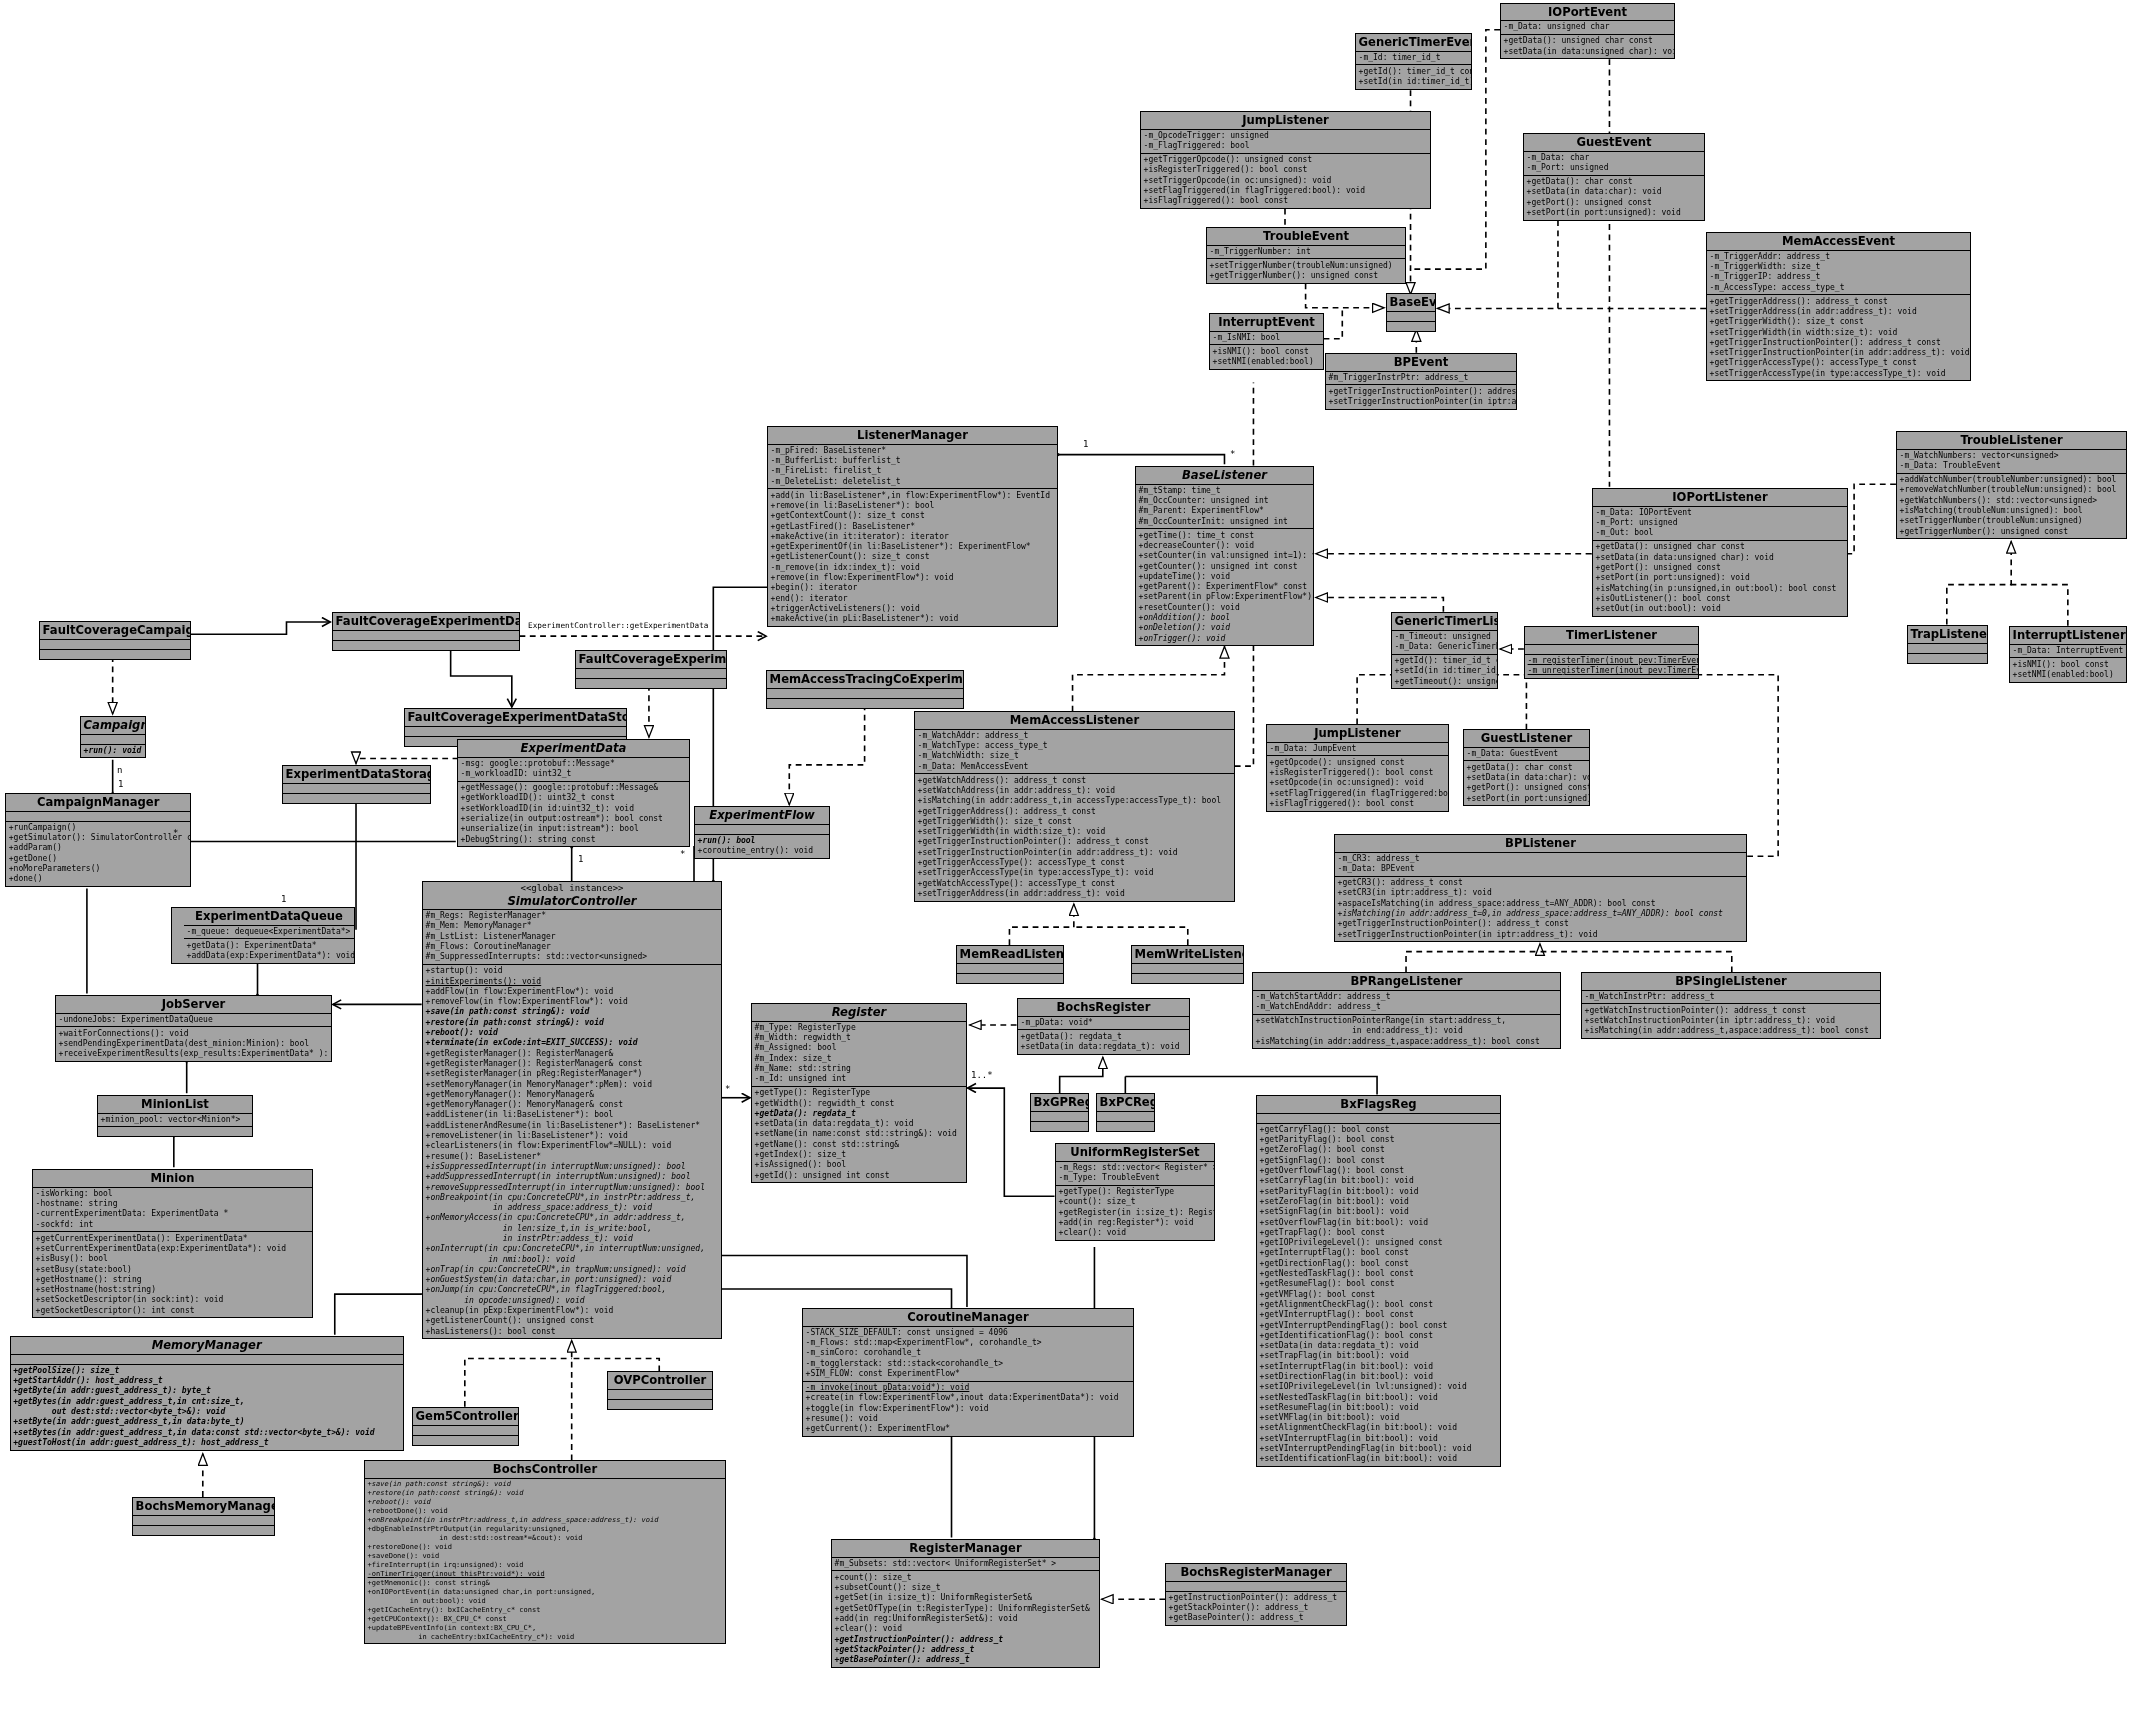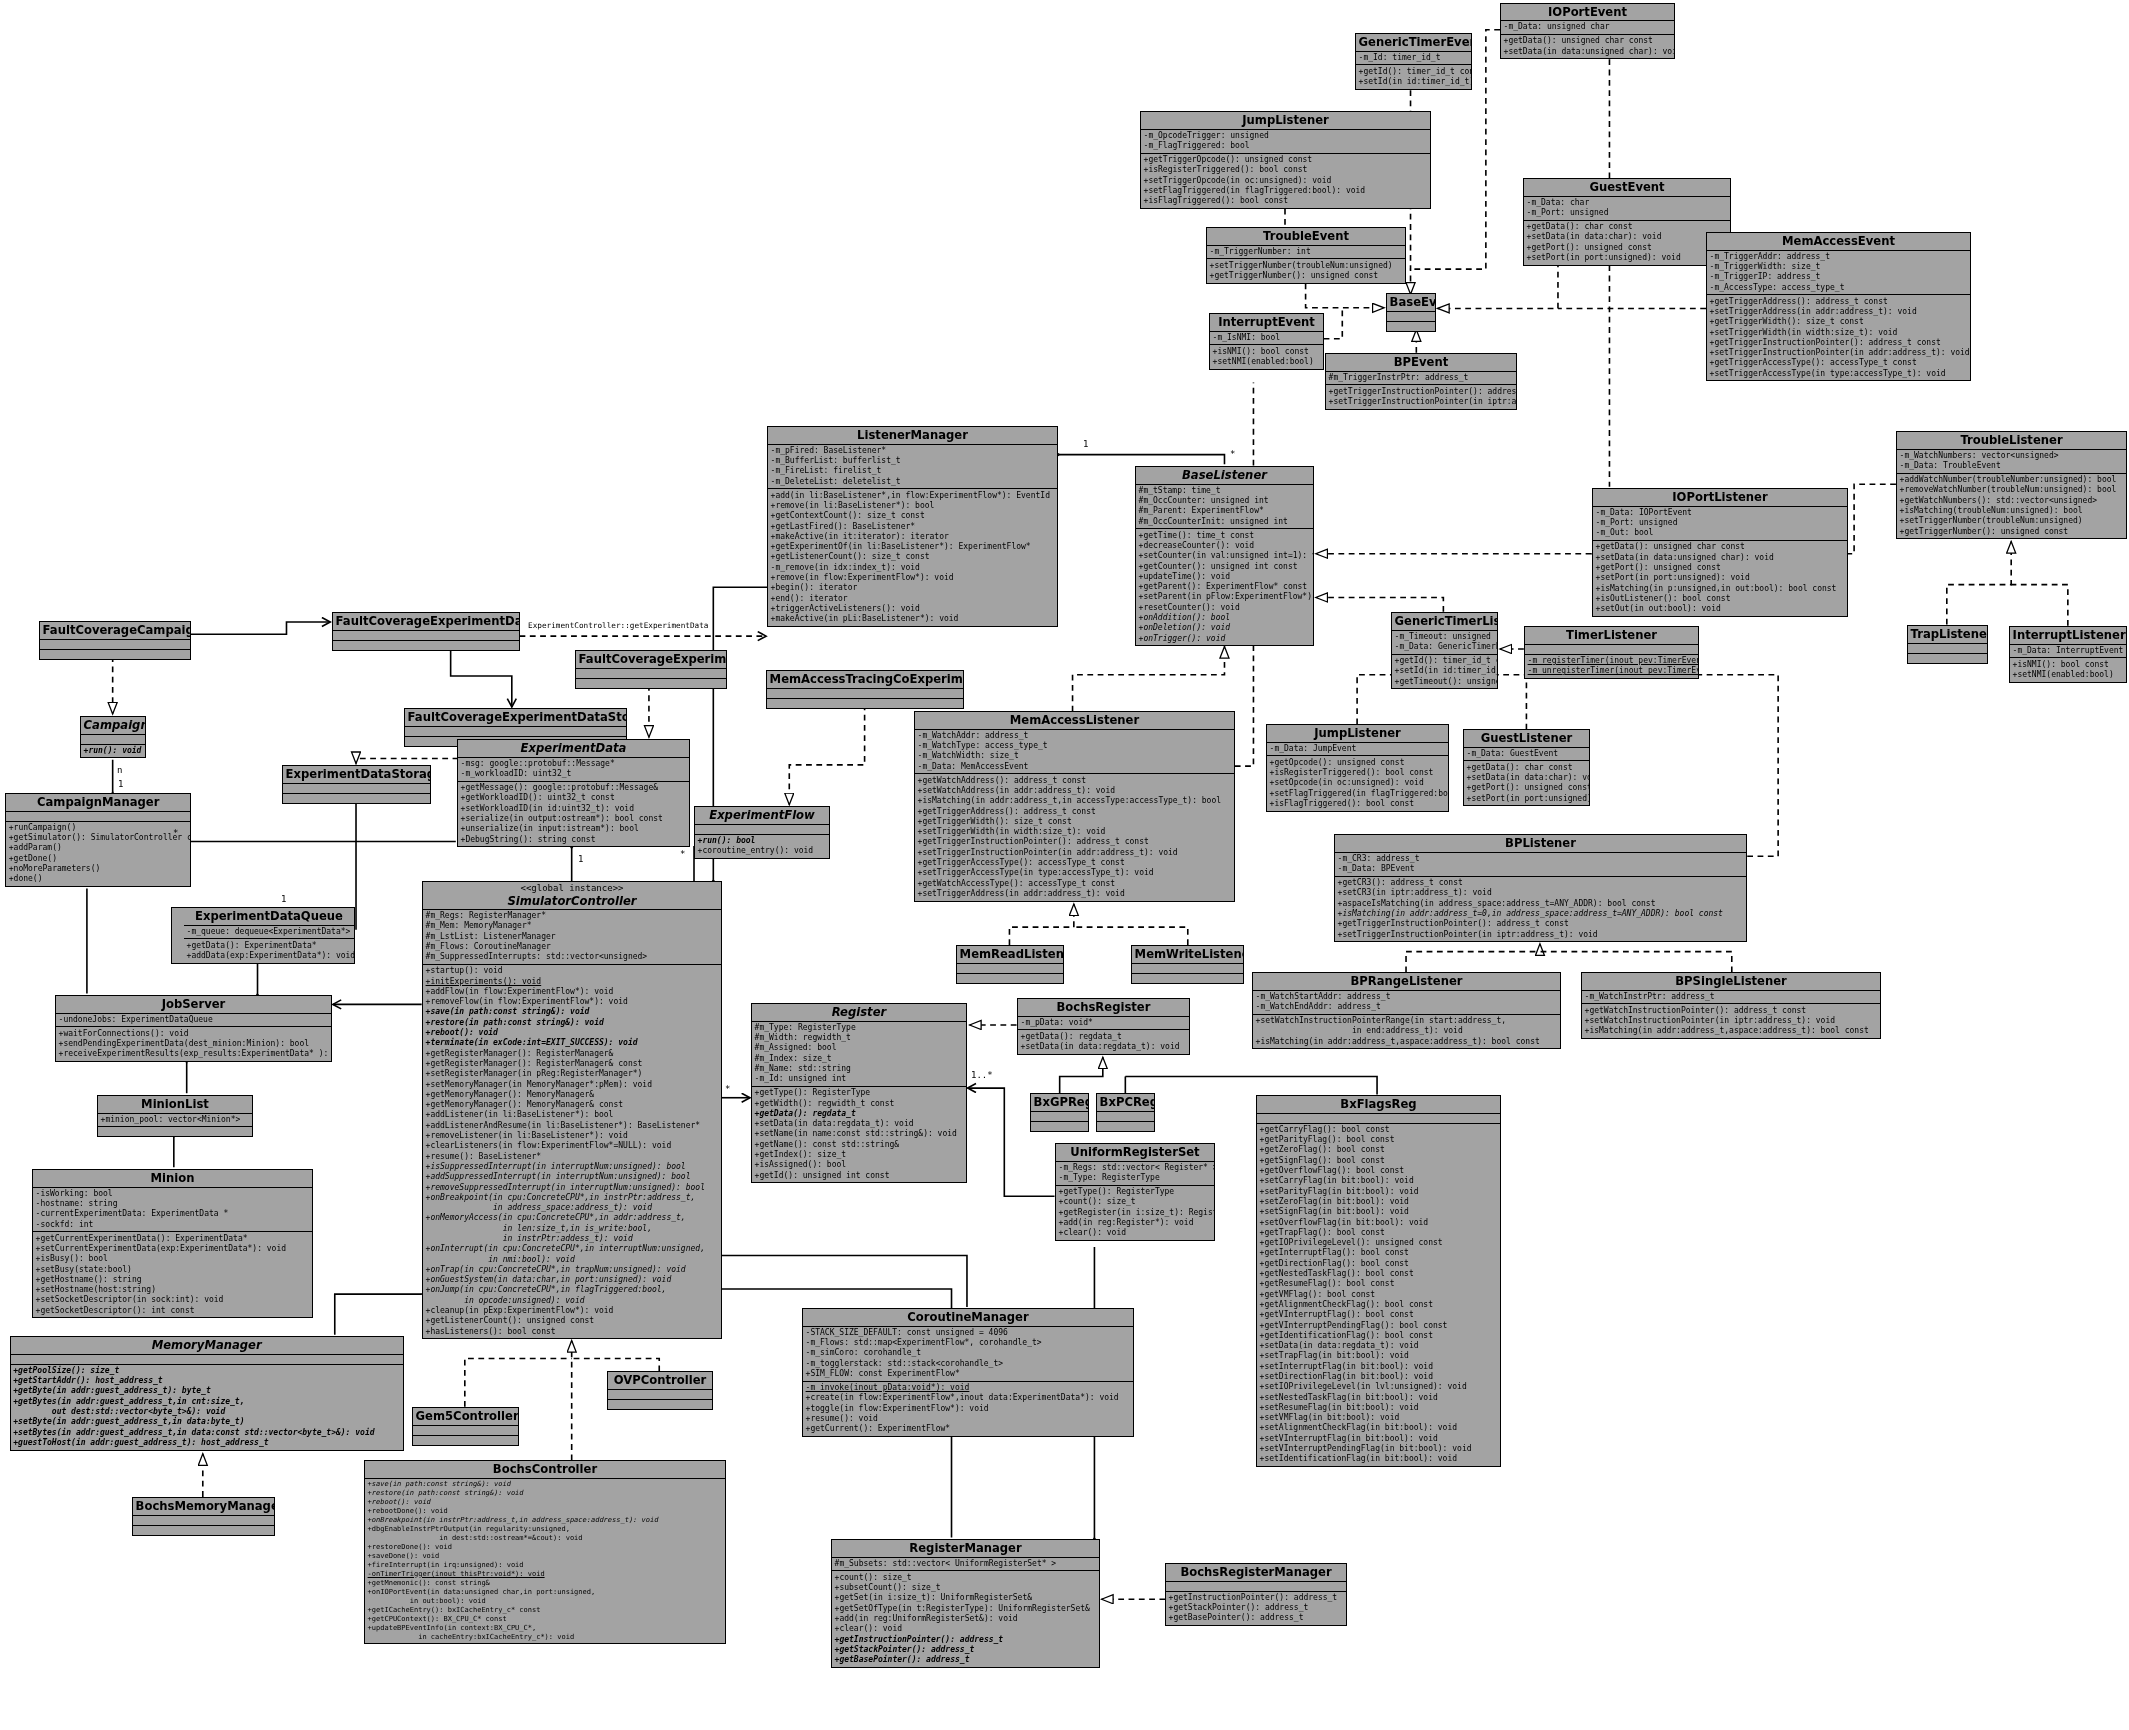--- a/index.html
+++ b/index.html
@@ -129,21 +129,21 @@
           <div class="member">-m_FlagTriggered: bool</div>
         </div>
         <div class="sec">
           <div class="member">+getTriggerOpcode(): unsigned const</div>
           <div class="member">+isRegisterTriggered(): bool const</div>
           <div class="member">+setTriggerOpcode(in oc:unsigned): void</div>
           <div class="member">+setFlagTriggered(in flagTriggered:bool): void</div>
           <div class="member">+isFlagTriggered(): bool const</div>
         </div>
       </div>
-      <div class="cls" style="left: 1523px; top: 133px; width: 208px; margin-top: 45px;">
+      <div class="cls" style="left: 1523px; top: 133px; width: 182px;">
         <div class="hdr">
           <div class="t">GuestEvent</div>
         </div>
         <div class="sec">
           <div class="member">-m_Data: char</div>
           <div class="member">-m_Port: unsigned</div>
         </div>
         <div class="sec">
           <div class="member">+getData(): char const</div>
           <div class="member">+setData(in data:char): void</div>
@@ -784,21 +784,21 @@
         </div>
         <div class="sec"></div>
         <div class="sec"></div>
       </div>
       <div class="cls" style="left: 1055px; top: 1143px; width: 160px;">
         <div class="hdr">
           <div class="t">UniformRegisterSet</div>
         </div>
         <div class="sec">
           <div class="member">-m_Regs: std::vector&lt; Register* &gt;</div>
-          <div class="member">-m_Type: RegisterType</div>
+          <div class="member">-m_Type: TroubleEvent</div>
         </div>
         <div class="sec">
           <div class="member">+getType(): RegisterType</div>
           <div class="member">+count(): size_t</div>
           <div class="member">+getRegister(in i:size_t): Register</div>
           <div class="member">+add(in reg:Register*): void</div>
           <div class="member">+clear(): void</div>
         </div>
       </div>
       <div class="cls" style="left: 1256px; top: 1095px; width: 245px;">

